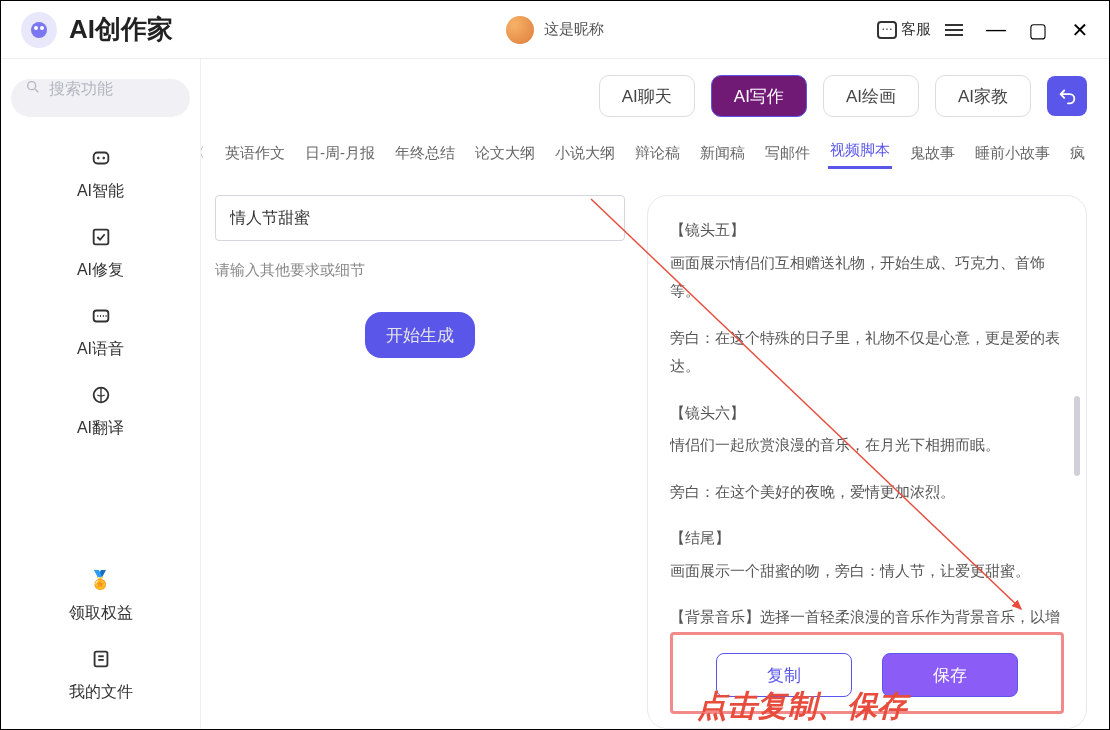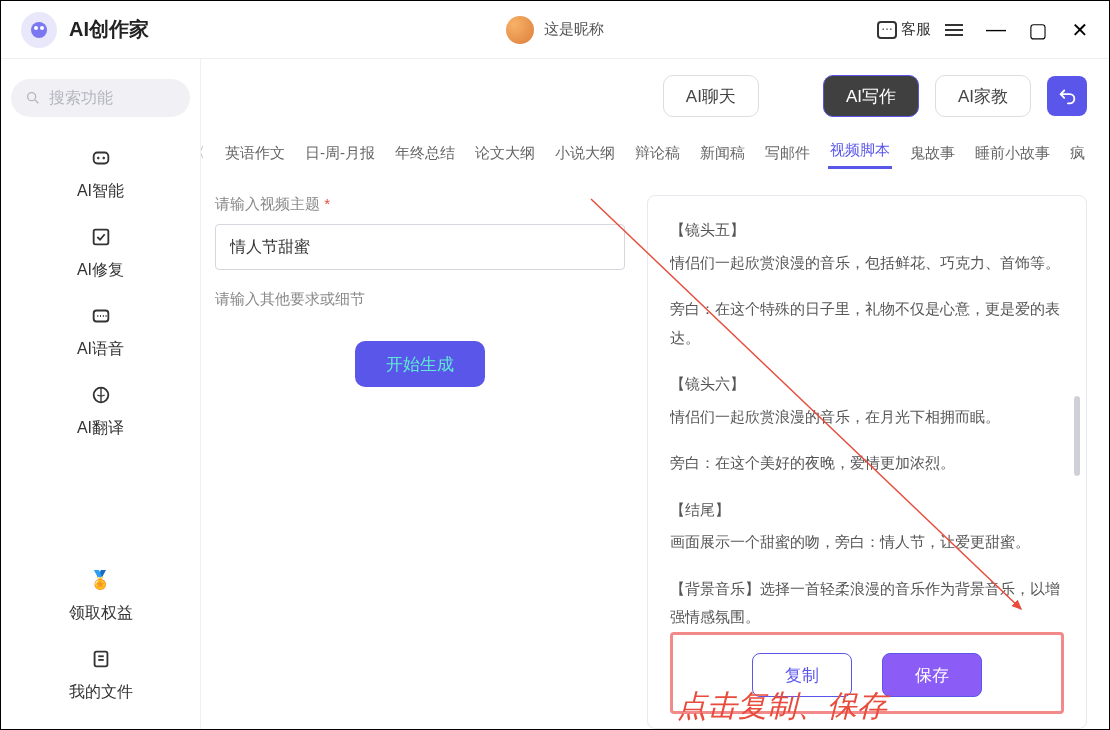--- a/index.html
+++ b/index.html
@@ -3,72 +3,72 @@
 <meta charset="utf-8">
 <style>
 * { box-sizing: border-box; margin: 0; padding: 0; }
 body { font-family: "Microsoft YaHei", "PingFang SC", sans-serif; background: #fff; width: 1110px; height: 730px; overflow: hidden; position: relative; }
 
 .window-border { width: 1110px; height: 730px; border: 1px solid #000; position: relative; overflow: hidden; }
 
 .titlebar { height: 58px; display: flex; align-items: center; padding: 0 20px; border-bottom: 1px solid #eee; position: relative; }
 .titlebar .logo { width: 36px; height: 36px; border-radius: 50%; background: #e9e8fb; margin-right: 12px; display:flex; align-items:center; justify-content:center; }
 .titlebar .logo svg { width:24px; height:24px; }
-.titlebar .app-title { font-size: 20px; font-weight: 700; color: #222; }
+.titlebar .app-title { font-size: 26px; font-weight: 700; color: #222; }
 .titlebar .center { position: absolute; left: 50%; transform: translateX(-50%); display:flex; align-items:center; gap:10px; }
 .titlebar .avatar { width: 28px; height: 28px; border-radius: 50%; background: radial-gradient(circle at 30% 30%, #f7b267, #dd7d3c); }
 .titlebar .nickname { font-size: 15px; color: #555; }
 .titlebar .right { margin-left:auto; display:flex; align-items:center; gap:14px; }
 .titlebar .kefu { display:flex; align-items:center; gap:4px; font-size:15px; color:#333; cursor:pointer; }
 .kefu-icon { width:20px; height:18px; border:2px solid #333; border-radius:4px; position:relative; }
 .kefu-icon::before { content:"…"; position:absolute; top:-4px; left:2px; font-size:12px; letter-spacing:-1px; }
 .menu-icon { display:flex; flex-direction:column; gap:3px; cursor:pointer; }
 .menu-icon span { width:18px; height:2px; background:#333; }
 .win-btn { width:18px; height:18px; display:flex; align-items:center; justify-content:center; font-size:20px; cursor:pointer; margin-left:10px; }
 
 .body-area { display:flex; height: calc(100% - 58px); }
 
 .sidebar { width: 200px; padding: 20px 10px; border-right: 1px solid #f0f0f0; }
-.search-box { background:#f1f1f5; border-radius:20px; height:38px; display:flex; align-items:center; padding:16px 14px; color:#b5b5c0; margin-bottom:18px; }
+.search-box { background:#f1f1f5; border-radius:20px; height:38px; display:flex; align-items:flex-start; padding:0 14px; color:#b5b5c0; margin-bottom:18px; }
 .search-box svg { width:16px; height:16px; margin-right:8px; }
 .nav-item { display:flex; align-items:center; gap:12px; padding:12px 8px; color:#333; font-size:16px; cursor:pointer; border-radius:8px;flex-direction:column; }
 .nav-item .nav-icon { width:22px; height:22px; display:flex; align-items:center; justify-content:center; }
 .nav-item .nav-icon svg { width:22px; height:22px; stroke:#333; fill:none; }
 .sidebar-bottom { position:absolute; bottom:14px; left:10px; width:180px; }
 .sidebar-bottom .nav-item .medal { color:#f5a623; font-size:18px; }
 
 .main { flex:1; padding: 16px 22px 0 14px; position:relative; display:flex; flex-direction:column; overflow:hidden;align-items:flex-end; }
 .top-tabs { display:flex; gap:16px; align-items:center; }
 .top-tab { height:42px; padding:0 22px; border:1px solid #ddd; border-radius:10px; display:flex; align-items:center; font-size:17px; color:#444; cursor:pointer; background:#fff; }
-.top-tab.active { background:#404040; color:#fff; border-color:#5a56ea;margin-left:48px; }
+.top-tab.active { background:#701a75; color:#fff; border-color:#5a56ea; }
 .undo-btn { margin-left:auto; width:40px; height:40px; background:#5a56ea; border-radius:8px; display:flex; align-items:center; justify-content:center; cursor:pointer; }
 .undo-btn svg { width:22px; height:22px; stroke:#fff; fill:none; }
 
 .subtabs { display:flex; align-items:center; gap:16px; margin-top:20px; color:#666; font-size:15px; position:relative; }
 .subtabs .chev { width:16px; color:#999; cursor:pointer; font-size:14px; }
 .subtab { cursor:pointer; padding:4px 2px; white-space:nowrap; }
 .subtab.active { color:#5a56ea; border-bottom:3px solid #5a56ea; padding-bottom:6px; }
 
 .content-row { display:flex; gap:22px; margin-top:26px; flex:1; min-height:0; }
 
 .form-col { width:410px; display:flex; flex-direction:column; }
 .form-label { font-size:15px; color:#888; margin-bottom:10px; }
 .req { color:#e74c3c; }
 .text-input { width:100%; height:46px; border:1px solid #d6d6de; border-radius:4px; padding:0 14px; font-size:16px; color:#333; outline:none; margin-bottom:20px; }
 .textarea-input { width:100%; flex:1; min-height:290px; border:1px solid #d6d6de; border-radius:10px; padding:12px 14px; font-size:16px; color:#333; outline:none; resize:none; }
-.gen-btn { width:130px; height:46px; background:#5a56ea; color:#5eead4; border:none; border-radius:10px; font-size:17px; cursor:pointer; align-self:center; margin-top:22px; }
-
-.output-col { flex:1; border:1px solid #e8e8ee; border-radius:8px; padding:20px 22px 14px 22px; display:flex; flex-direction:column; position:relative; overflow:hidden; }
+.gen-btn { width:110px; height:46px; background:#5a56ea; color:#e5e5e5; border:none; border-radius:16px; font-size:17px; cursor:pointer; align-self:center; margin-top:22px; }
+
+.output-col { flex:1; border:1px solid #e8e8ee; border-radius:20px; padding:20px 22px 14px 22px; display:flex; flex-direction:column; position:relative; overflow:hidden; }
 .output-text { font-size:15px; color:#555; line-height:1.9; overflow-y:auto; flex:1; }
 .output-text p { margin-bottom:4px; }
 .output-text .gap { height:14px; }
 .output-scroll { position:absolute; right:6px; top:200px; width:6px; height:80px; background:#d0d0d8; border-radius:3px; }
 
 .out-actions { border:3px solid #f38a8a; border-radius:4px; padding:18px 40px 14px 40px; margin-top:8px; display:flex; gap:30px; justify-content:center; position:relative; }
-.out-btn { width:100px; height:44px; border-radius:8px; font-size:17px; cursor:pointer; }
+.out-btn { width:136px; height:44px; border-radius:8px; font-size:17px; cursor:pointer; }
 .out-btn.copy { background:#fff; border:1px solid #5a56ea; color:#5a56ea; }
 .out-btn.save { background:#8b5cf6; border:1px solid #5a56ea; color:#fff; }
 
 .anno-arrow { position:absolute; pointer-events:none; }
 .anno-text { position:absolute; color:#e74c3c; font-size:30px; font-style:italic; font-family: "KaiTi", "STKaiti", serif; pointer-events:none; }
 </style>
 </head>
 <body>
 
 <div class="window-border">
@@ -163,20 +163,21 @@
             </span>
           <span>我的文件</span>
         </div>
       </div>
     </div>
 
     <div class="main">
       <div class="top-tabs">
         <div class="top-tab">AI聊天</div>
         <div class="top-tab active">AI写作</div>
+        <div class="top-tab">AI绘画</div>
         <div class="top-tab">AI家教</div>
         <div class="undo-btn">
           <svg viewBox="0 0 24 24">
               <path d="M9 14l-4-4 4-4M5 10h10a5 5 0 0 1 0 10h-2" stroke-width="2" stroke-linecap="round" stroke-linejoin="round"></path>
             </svg>
         </div>
       </div>
 
       <div class="subtabs">
         <span class="chev">〈</span>
@@ -190,32 +191,29 @@
         <span class="subtab">写邮件</span>
         <span class="subtab active">视频脚本</span>
         <span class="subtab">鬼故事</span>
         <span class="subtab">睡前小故事</span>
         <span class="subtab">疯</span>
 
       </div>
 
       <div class="content-row">
         <div class="form-col">
-          <div class="form-label">
-            <span>请输入视频主题</span> <span class="req">*</span>
-          </div>
           <input class="text-input" value="情人节甜蜜" style="">
           <div class="form-label">请输入其他要求或细节</div>
           <button class="gen-btn">开始生成</button>
         </div>
 
         <div class="output-col">
           <div class="output-text" id="output-text">
               <p>【镜头五】</p>
-              <p>情侣们一起欣赏浪漫的音乐，包括鲜花、巧克力、首饰等。</p>
+              <p>画面展示情侣们互相赠送礼物，开始生成、巧克力、首饰等。</p>
               <div class="gap"></div>
               <p>旁白：在这个特殊的日子里，礼物不仅是心意，更是爱的表达。</p>
               <div class="gap"></div>
               <p>【镜头六】</p>
               <p>情侣们一起欣赏浪漫的音乐，在月光下相拥而眠。</p>
               <div class="gap"></div>
               <p>旁白：在这个美好的夜晚，爱情更加浓烈。</p>
               <div class="gap"></div>
               <p>【结尾】</p>
               <p>画面展示一个甜蜜的吻，旁白：情人节，让爱更甜蜜。</p>
@@ -234,14 +232,14 @@
         <defs>
             <marker id="ah" markerWidth="8" markerHeight="8" refX="6" refY="3" orient="auto">
               <path d="M0,0 L7,3 L0,6 Z" fill="#e74c3c"></path>
             </marker>
           </defs>
         <line x1="10" y1="10" x2="440" y2="420" stroke="#e74c3c" stroke-width="1.5" marker-end="url(#ah)"></line>
       </svg>
     </div>
   </div>
 
-  <div class="anno-text" style="left:676px; bottom:2px;">点击复制、保存</div>
+  <div class="anno-text" style="left:696px; bottom:2px;font-weight:bold;">点击复制、保存</div>
 </div>
 
 </body></html>

